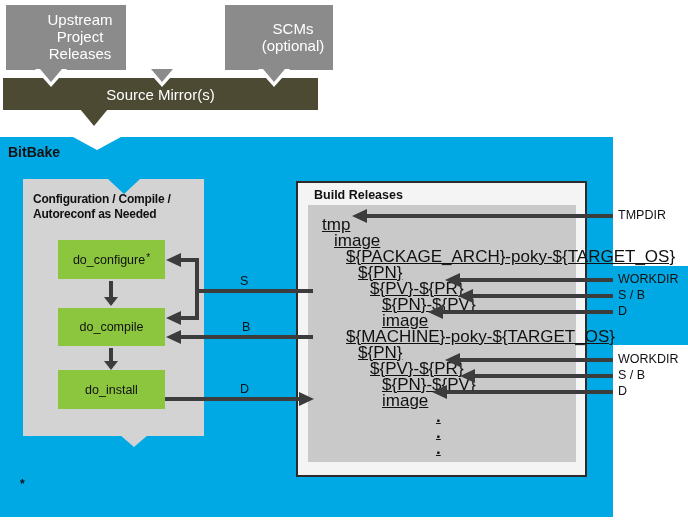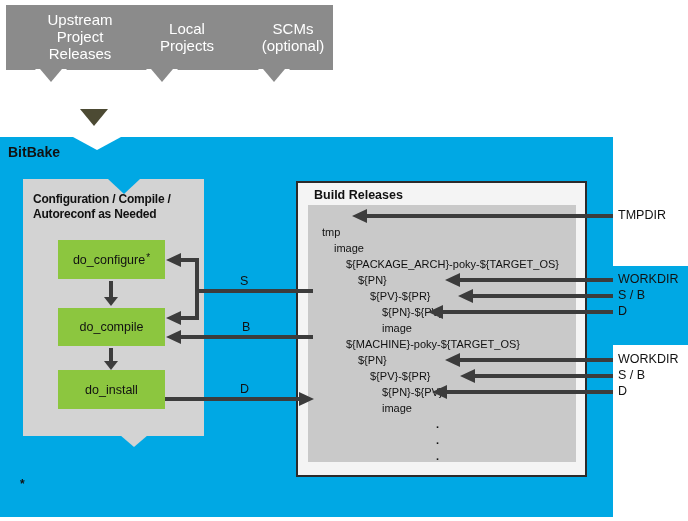--- a/index.html
+++ b/index.html
@@ -23,21 +23,21 @@
   .blue{background:#00A8E4;}
   .bitbake-label{font-weight:bold;font-size:14px;}
   
   .config-box{background:#D3D3D3;}
   .cfg-title{font-weight:bold;font-size:12px;line-height:1.25;white-space:pre-line;letter-spacing:-0.2px;}
   .task{background:#8CC63F;display:flex;align-items:center;justify-content:center;font-size:12.5px;color:#111;}
   .task sup{font-size:10px;margin-left:1px;transform:translateY(-2px);}
   
   .bdir-box{background:#F4F4F4;border:2px solid #2B2B2B;box-sizing:border-box;}
   .bdir-title{font-weight:bold;font-size:12.5px;}
-  .tree{background:#C9C9C9;box-sizing:border-box;padding-top:19px;font-size:11px;}
+  .tree{background:#C9C9C9;box-sizing:border-box;padding-top:12px;font-size:17px;text-decoration:underline;}
   .trow{height:16px;line-height:16px;white-space:nowrap;}
   .i0{padding-left:14px}.i1{padding-left:26px}.i2{padding-left:38px}
   .i3{padding-left:50px}.i4{padding-left:62px}.i5{padding-left:74px}
   .dot{padding-left:128px;font-weight:bold;}
   
   .hline{position:absolute;height:4px;background:#3C3C3C;}
   .vline{position:absolute;width:4px;background:#3C3C3C;}
   .arr-l{position:absolute;width:0;height:0;border-top:7px solid transparent;border-bottom:7px solid transparent;border-right:15px solid #3C3C3C;}
   .arr-r{position:absolute;width:0;height:0;border-top:7px solid transparent;border-bottom:7px solid transparent;border-left:15px solid #3C3C3C;}
   .arr-d{position:absolute;width:0;height:0;border-left:7px solid transparent;border-right:7px solid transparent;border-top:9px solid #3C3C3C;}
@@ -48,25 +48,26 @@
   .foot-text{font-size:13px;font-weight:600;white-space:nowrap;}
 </style>
 </head>
 <body>
 
 <div id="stage">
 
   <div class="abs topbox" style="left:6px;top:5px;width:92px;height:65px;">Upstream
 Project
 Releases</div>
-  <div class="abs topbox" style="left:115px;top:5px;width:88px;height:65px;">Local
-Projects</div>
   <div class="abs topbox" style="left:225px;top:5px;width:80px;height:65px;">SCMs
 (optional)</div>
 
+  <div class="abs mirror-bar" style="left:3px;top:78px;width:315px;height:32px;">
+    <span>Source Mirror(s)</span>
+  </div>
 
   <div class="abs tri tail-white" style="left:35px;top:69px;"></div>
   <div class="abs tri tail-gray" style="left:40px;top:69px;"></div>
   <div class="abs tri tail-white" style="left:146px;top:69px;"></div>
   <div class="abs tri tail-gray" style="left:151px;top:69px;"></div>
   <div class="abs tri tail-white" style="left:258px;top:69px;"></div>
   <div class="abs tri tail-gray" style="left:263px;top:69px;"></div>
 
   <div class="abs tri tail-olive" style="left:80px;top:109px;"></div>
 

